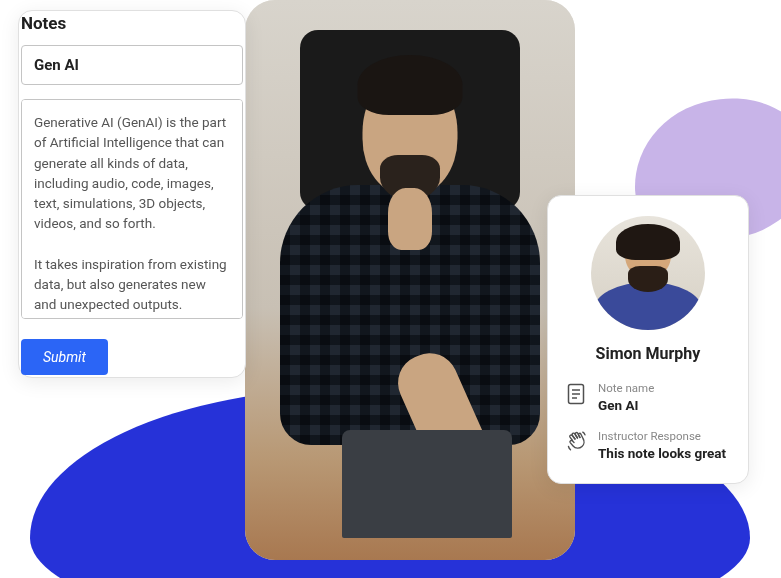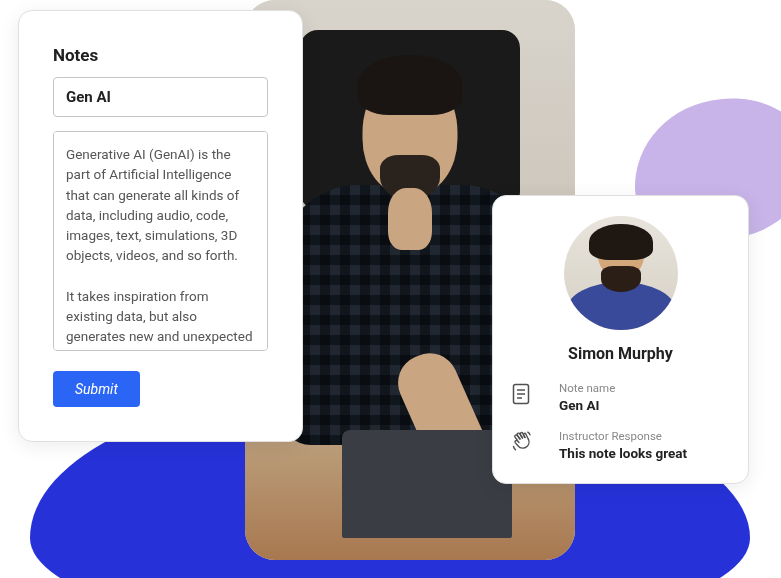--- a/index.html
+++ b/index.html
@@ -81,26 +81,26 @@
     }
     .photo-laptop {
       position: absolute; bottom: 22px; left: 55%; transform: translateX(-50%);
       width: 170px; height: 108px; background: #3a3e44;
       border-radius: 8px 8px 2px 2px;
     }
     .notes-card {
       position: absolute;
       left: 18px;
       top: 10px;
-      width: 285px;
+      width: 228px;
       background: #ffffff;
       border-radius: 14px;
       border: 1px solid #e0e0e0;
       box-shadow: 0 4px 20px rgba(0,0,0,0.08);
-      padding: 34px;
+      padding: 2px;
     }
     .notes-title {
       font-size: 17px;
       font-weight: 700;
       color: #202020;
       margin-bottom: 12px;
     }
     .note-name-input {
       width: 100%;
       border: 1px solid #c4c4c4;
@@ -134,21 +134,21 @@
       padding: 10px 22px;
       font-size: 14px;
       cursor: pointer;
       font-family: inherit;
       font-style: italic;
     }
     .detail-card {
       position: absolute;
       right: 32px;
       top: 195px;
-      width: 257px;
+      width: 202px;
       background: #ffffff;
       border-radius: 14px;
       border: 1px solid #e0e0e0;
       box-shadow: 0 4px 20px rgba(0,0,0,0.08);
       padding: 20px 18px 22px;
     }
     .avatar {
       width: 114px;
       height: 114px;
       border-radius: 50%;
@@ -182,21 +182,21 @@
       gap: 10px;
       margin-bottom: 16px;
       align-items: flex-start;
     }
     .detail-row:last-child { margin-bottom: 0; }
     .detail-icon {
       flex: 0 0 22px;
       margin-top: 2px;
     }
     .detail-icon svg { display: block; }
-    .detail-text { flex: 1; min-width: 0; margin-left: 16px; }
+    .detail-text { flex: 1; min-width: 0; }
     .detail-label {
       font-size: 11.5px;
       color: #888;
       margin-bottom: 2px;
     }
     .detail-value {
       font-size: 13.5px;
       font-weight: 700;
       color: #222;
     }

